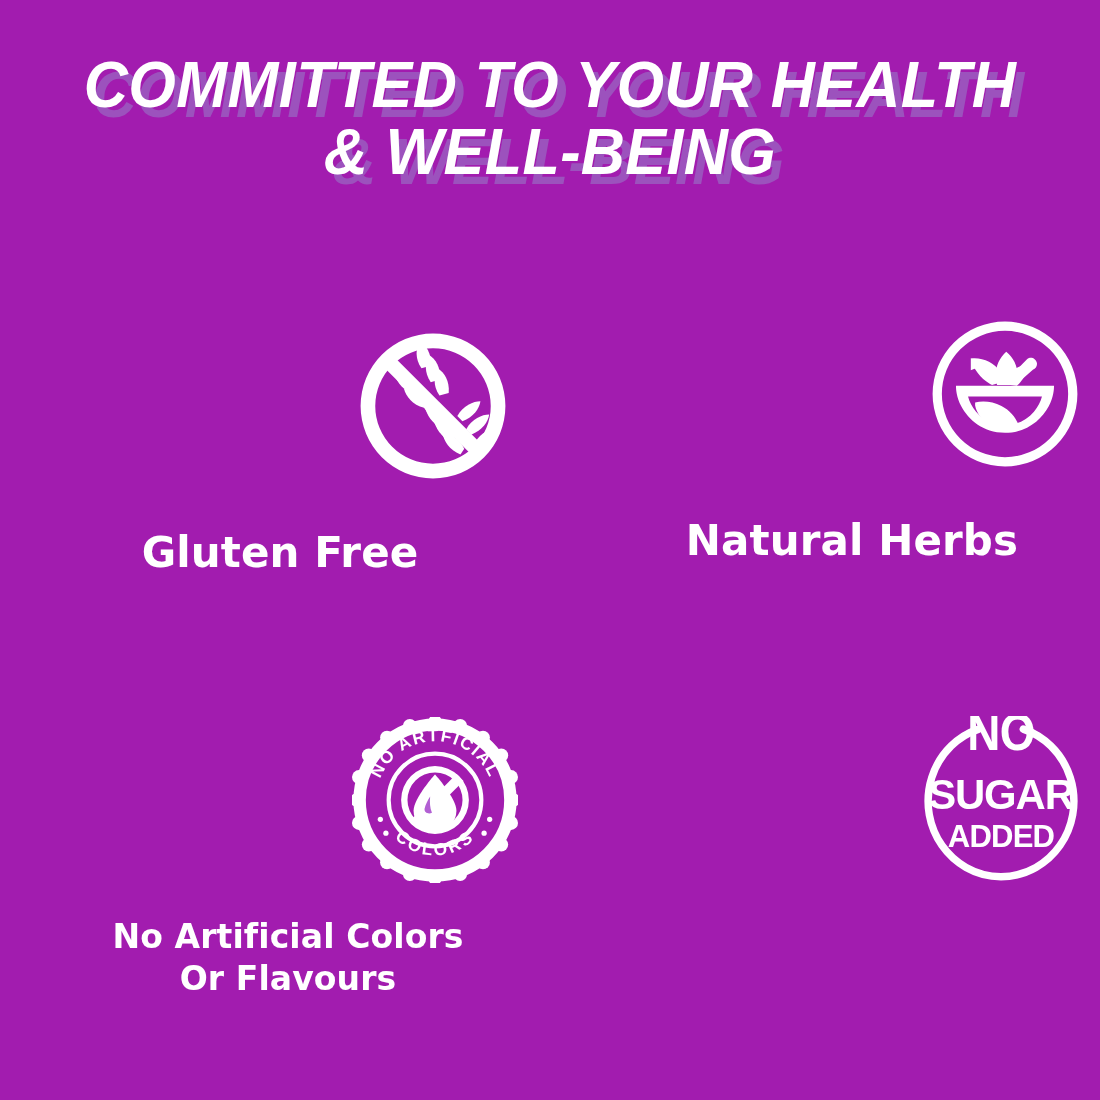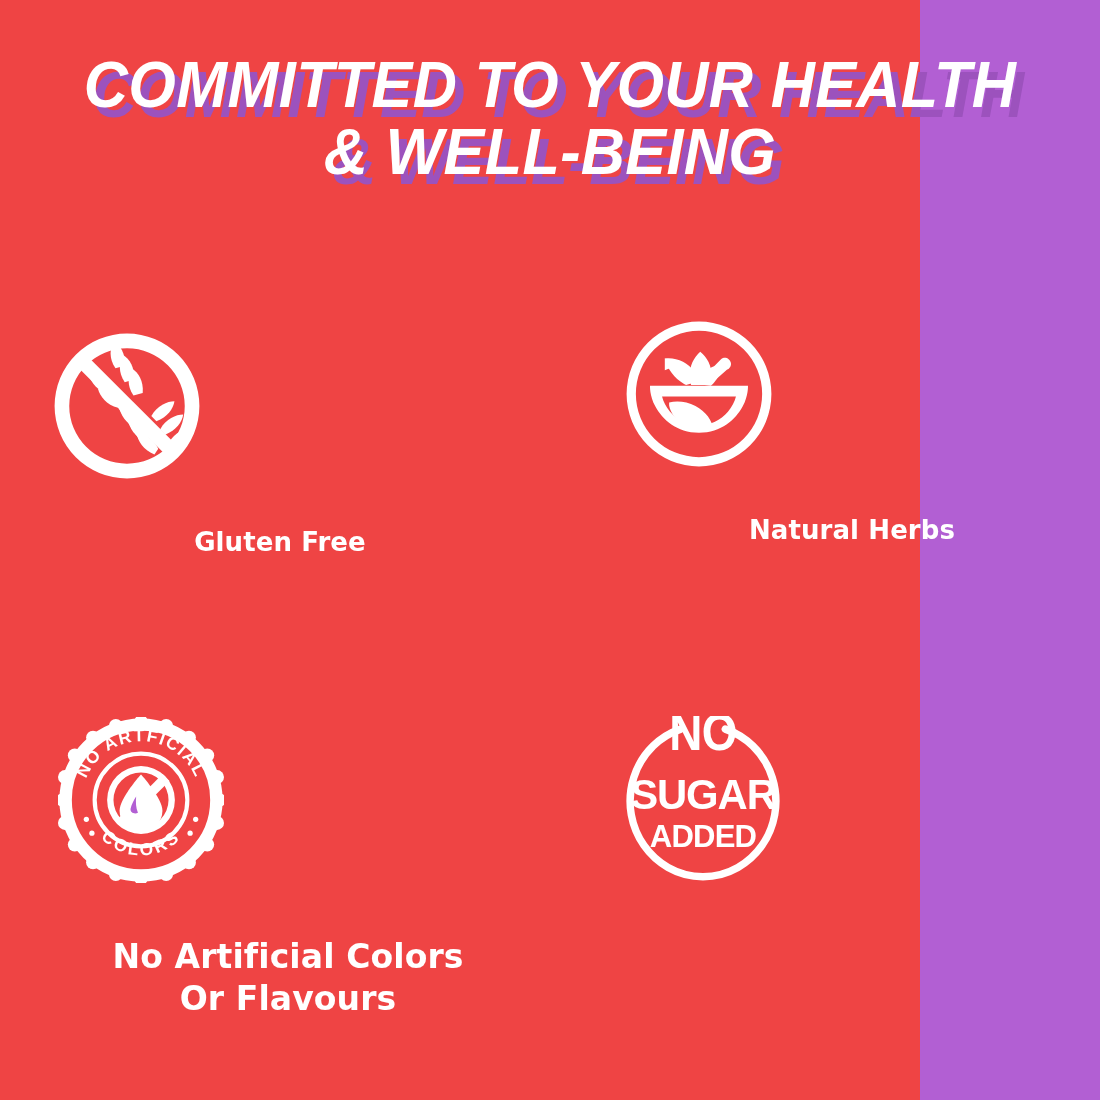--- a/index.html
+++ b/index.html
@@ -9,23 +9,23 @@
   }
   body {
     width: 1100px;
     height: 1100px;
     background: #b25fd3;
     font-family: "Liberation Sans", sans-serif;
     overflow: hidden;
   }
   .poster {
     position: relative;
-    width: 920px;
+    width: 1100px;
     height: 1100px;
-    background: #ef4444;
+    background: #a21caf;
     box-sizing: border-box;
   }
 
   
   .headline {
     position: absolute;
     top: 52px;
     left: 0;
     width: 1100px;
     text-align: center;
@@ -60,37 +60,37 @@
   }
   .cell-0 { left: 50px;  top: 16px; }
   .cell-1 { left: 622px; top: 4px; }
   .cell-2 { left: 58px;  top: 410px; }
   .cell-3 { left: 622px; top: 410px; }
 
   .icon-wrap {
     height: 180px;
     display: flex;
     align-items: center;
-    justify-content: flex-start;
+    justify-content: flex-end;
   }
   .icon-wrap svg { display: block; }
 
   .cell-label {
     margin-top: 30px;
     font-family: "DejaVu Sans", sans-serif;
     font-weight: 700;
-    font-size: 26px;
+    font-size: 42px;
     color: #ffffff;
     line-height: 1.28;
     letter-spacing: 0.1px;
     white-space: pre-line;
   }
   .cell-2 .cell-label,
   .cell-3 .cell-label {
-    margin-top: 46px;
+    margin-top: 26px;
     font-size: 33px;
   }
 </style>
 </head>
 <body>
 
 <div class="poster">
 
   <div class="headline">
     <span class="headline-line">COMMITTED TO YOUR HEALTH</span>

